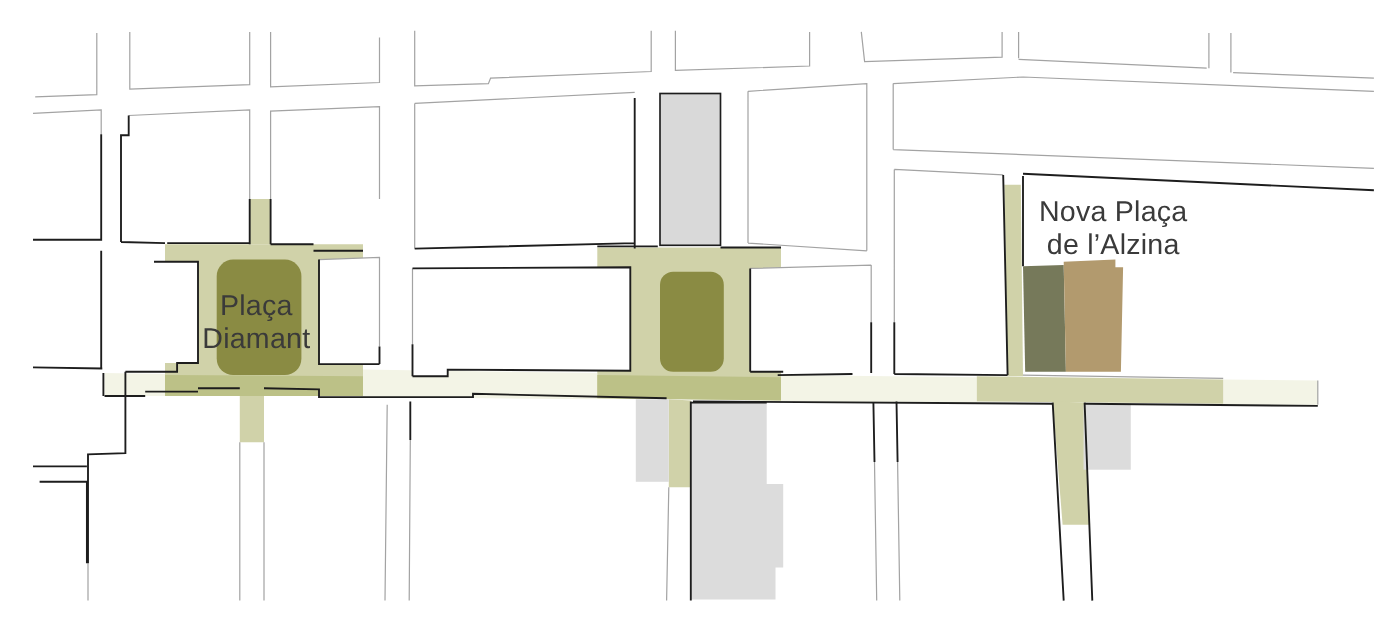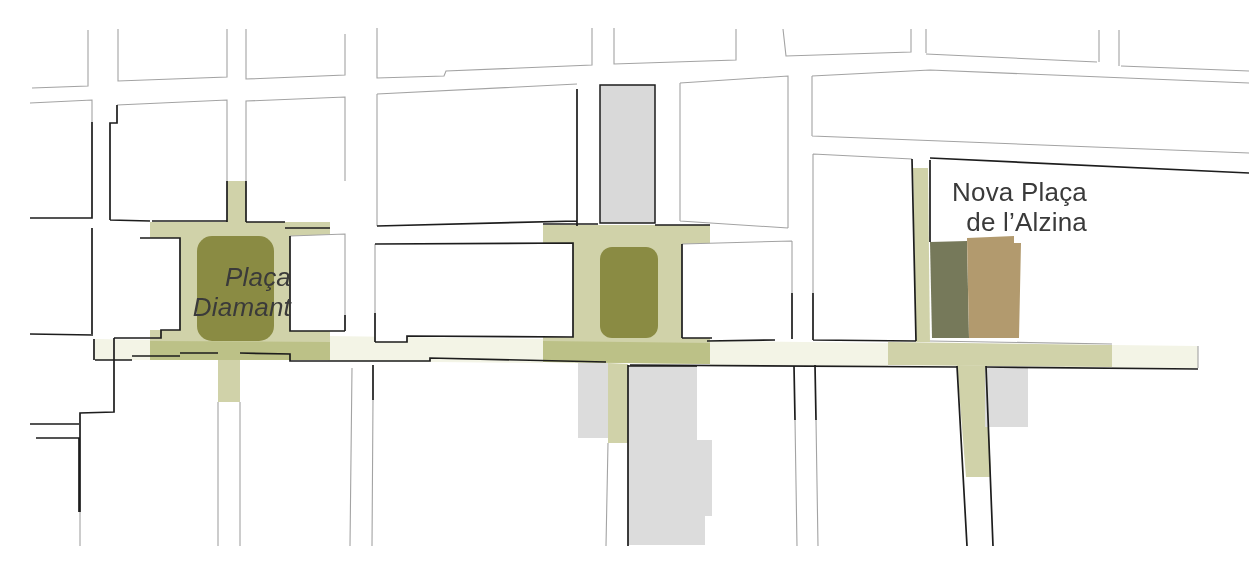--- a/index.html
+++ b/index.html
@@ -24,26 +24,26 @@
     overflow:hidden;
     font-family:"Liberation Sans", sans-serif;
   }
   .stage svg{position:absolute;left:0;top:0;width:1249px;height:581px;display:block;}
   .map-label{
     position:absolute;
     font-family:"Liberation Sans", sans-serif;
     font-size:26px;
     line-height:30px;
     color:var(--label-text);
-    text-align:right;
+    text-align:center;
     letter-spacing:.2px;
     white-space:normal;
     pointer-events:none;
   }
-  .lbl-diamant{left:175px;top:262px;width:116px;font-style:italic;}
+  .lbl-diamant{left:175px;top:262px;width:116px;}
   .lbl-virreina{left:570px;top:262px;width:116px;}
   .lbl-alzina{left:937px;top:177px;width:150px;}
   .outline-light{fill:none;stroke:var(--outline-gray);stroke-width:1.1;}
   .outline-dark{fill:none;stroke:var(--outline-black);stroke-width:1.7;}
 </style>
 </head>
 <body>
 
 <div class="stage">
   <svg viewBox="0 0 1249 581" aria-hidden="true">

